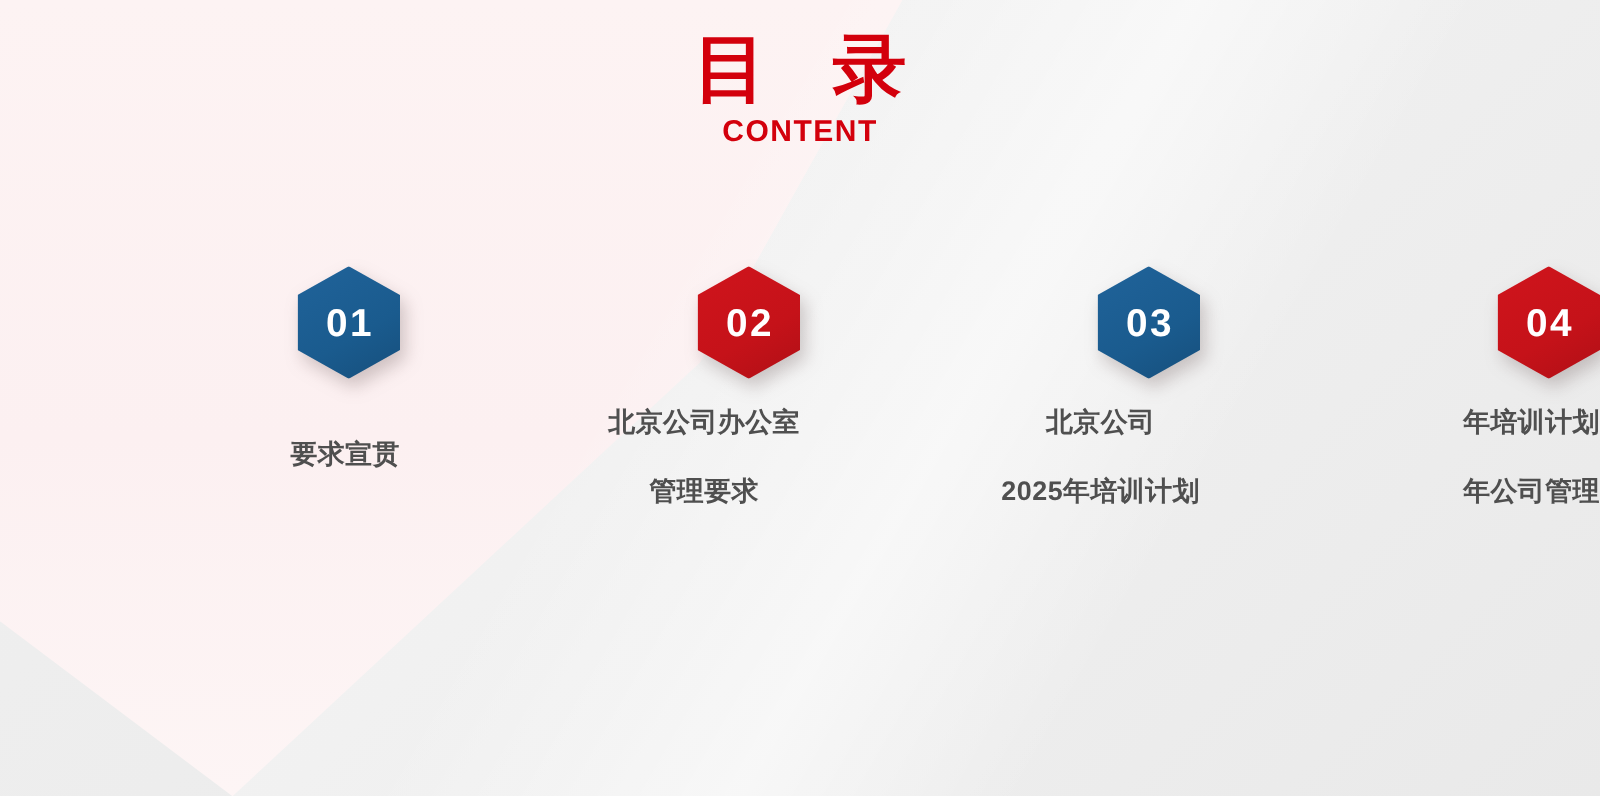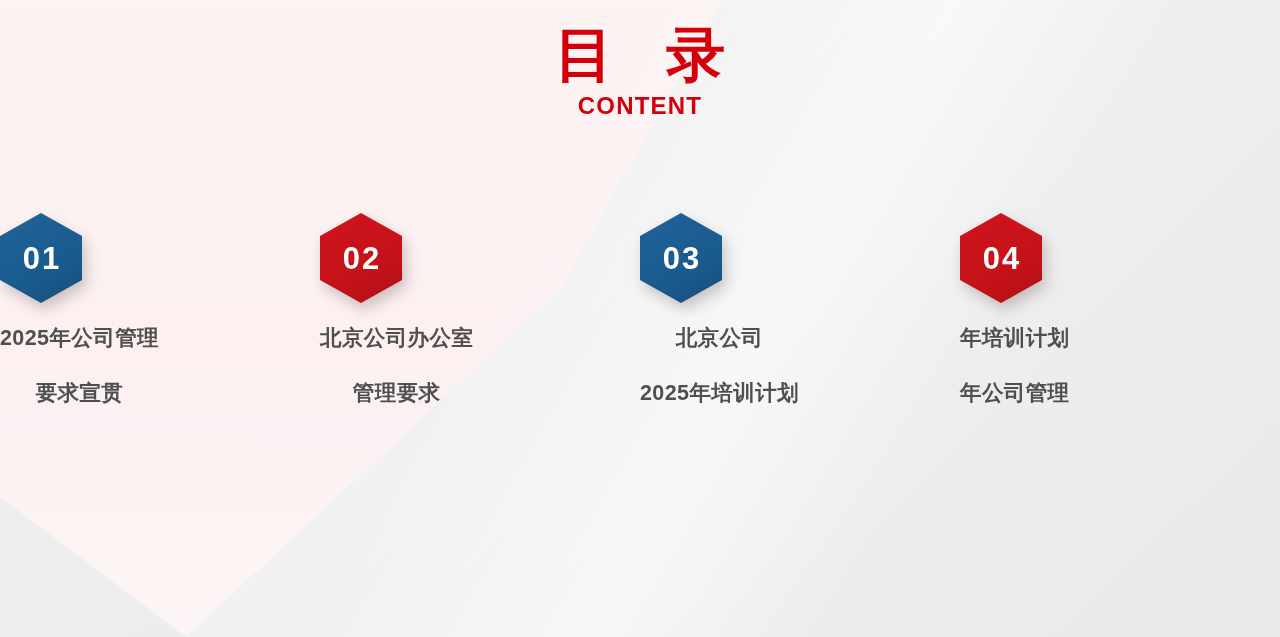--- a/index.html
+++ b/index.html
@@ -44,21 +44,21 @@
     font-size:24px;line-height:28px;font-weight:bold;
     color:#d3000c;letter-spacing:1.2px;margin:4px 0 0 0;
   }
 
   
   .items{
     position:absolute;left:0;top:213px;width:1280px;height:230px;
     display:flex;align-items:flex-start;
   }
   .item{
-    flex:0 0 25%;display:flex;flex-direction:column;align-items:flex-start;
+    flex:0 0 25%;display:flex;flex-direction:column;align-items:flex-end;
   }
   .hex-wrap{
     position:relative;width:82px;height:90px;
     filter:drop-shadow(4px 7px 7px rgba(90,70,70,.28));
   }
   .hex{
     position:absolute;inset:0;
     clip-path:polygon(50% 0%,100% 25.5%,100% 74.5%,50% 100%,0% 74.5%,0% 25.5%);
     -webkit-clip-path:polygon(50% 0%,100% 25.5%,100% 74.5%,50% 100%,0% 74.5%,0% 25.5%);
     display:flex;align-items:center;justify-content:center;
@@ -92,21 +92,20 @@
 
   <div class="items">
 
     <div class="item">
       <div class="hex-wrap">
         <div class="hex blue">
           <span class="hex-num">01</span>
         </div>
       </div>
       <div class="caption">
-        <span class="l1">2025年公司管理</span>
         <span class="l2">要求宣贯</span>
       </div>
     </div>
 
     <div class="item">
       <div class="hex-wrap">
         <div class="hex red">
           <span class="hex-num">02</span>
         </div>
       </div>

